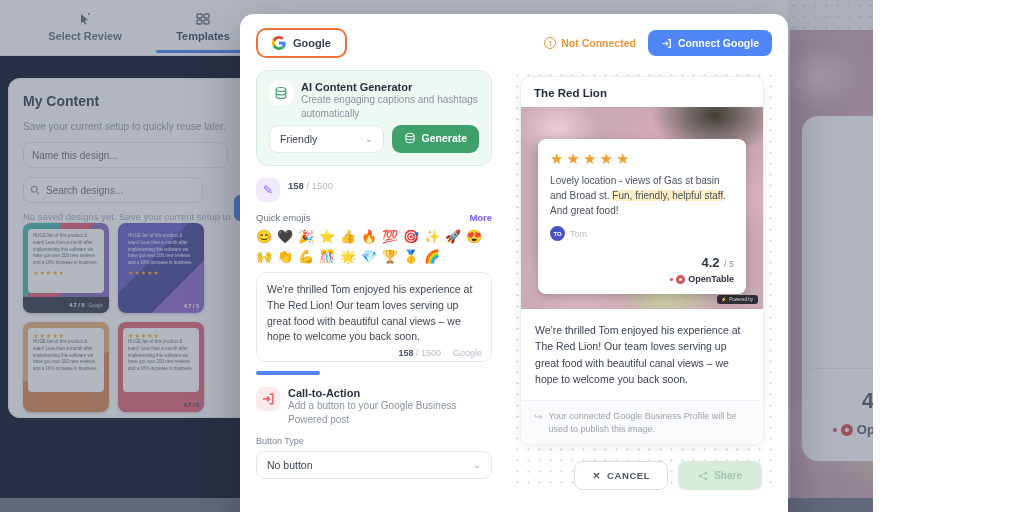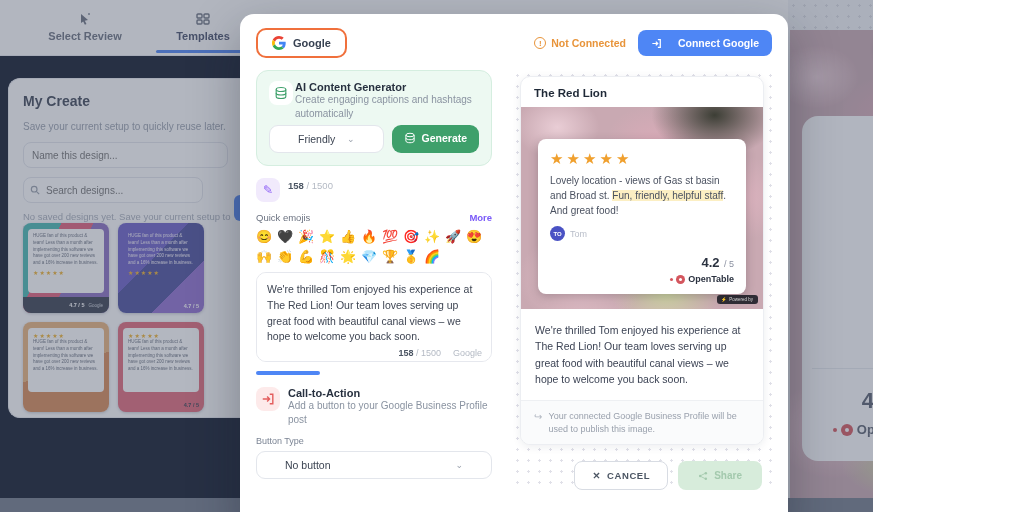--- a/index.html
+++ b/index.html
@@ -61,37 +61,37 @@
 
   .overlay{ position:absolute; inset:0; background:rgba(74,83,104,0.42); z-index:5;}
 
   
   .modal{ position:absolute; left:240px; top:14px; width:548px; height:520px; background:#ffffff; border-radius:14px; z-index:10; box-shadow:0 18px 50px rgba(20,25,40,.35); padding:14px 16px 0;}
   .modal-header{ display:flex; align-items:center; justify-content:space-between; }
   .google-chip{ display:flex; align-items:center; gap:7px; background:#fff; border:2px solid #f0703c; border-radius:10px; padding:6px 14px; font-size:11px; font-weight:bold; color:#374151; cursor:pointer;}
   .header-right{ display:flex; align-items:center; gap:12px;}
   .status{ display:flex; align-items:center; gap:5px; color:#e8943a; font-size:10.5px; font-weight:bold;}
   .alert-circle{ width:12px; height:12px; border:1.5px solid #e8943a; border-radius:50%; display:flex; align-items:center; justify-content:center; font-size:8px; font-weight:bold; color:#e8943a;}
-  .connect-btn{ display:flex; align-items:center; gap:16px; background:#4e86f5; color:#fff; border:none; border-radius:8px; padding:7px 13px; font-size:10.5px; font-weight:bold; cursor:pointer;}
+  .connect-btn{ display:flex; align-items:center; gap:6px; background:#4e86f5; color:#fff; border:none; border-radius:8px; padding:7px 13px; font-size:10.5px; font-weight:bold; cursor:pointer;}
   .connect-btn svg{ width:11px; height:11px; stroke:#fff;}
 
   .modal-body{ display:flex; margin-top:12px; }
   .col-left{ width:246px; padding-right:4px;}
   .col-right{ width:266px; margin-left:16px; background-image:radial-gradient(#e0e0e8 1px, transparent 1.2px); background-size:11px 11px; padding:6px 8px 0;}
 
   .ai-card{ background:#edf9f2; border:1px solid #d5eee0; border-radius:12px; padding:10px 12px 12px;}
-  .ai-head{ display:flex; gap:2px;}
+  .ai-head{ display:flex; gap:8px;}
   .icon-bubble{ width:24px; height:24px; border-radius:8px; display:flex; align-items:center; justify-content:center; flex:0 0 auto;}
   .ai-bubble{ background:#fff; color:#3ea06b;}
   .icon-bubble svg{ width:14px; height:14px;}
   .sec-title{ font-size:11px; font-weight:bold; color:#27303f;}
   .sec-sub{ font-size:10px; color:#8a93a1; margin-top:0; line-height:1.35;}
   .tone-label{ font-size:9px; color:#7b8494; margin-top:9px; display:block;}
   .tone-row{ display:flex; gap:8px; margin-top:5px;}
-  .fake-select{ flex:1; display:flex; align-items:center; justify-content:space-between; background:#fff; border:1px solid #e3e6ec; border-radius:9px; padding:7px 28px; font-size:10.5px; color:#3c4452; cursor:pointer;}
+  .fake-select{ flex:1; display:flex; align-items:center; justify-content:space-between; background:#fff; border:1px solid #e3e6ec; border-radius:9px; padding:7px 10px; font-size:10.5px; color:#3c4452; cursor:pointer;}
   .chev{ color:#9aa1ad; font-size:9px;}
   .generate-btn{ display:flex; gap:6px; background:#3ea06b; color:#fff; border:none; border-radius:9px; padding:7px 12px; font-size:10.5px; font-weight:bold; cursor:pointer;}
   .generate-btn svg{ width:12px; height:12px;}
 
   .section-head{ display:flex; gap:8px; margin-top:12px; align-items:flex-start;}
   .cap-bubble{ background:#f1eafc; color:#8b5cf6; font-size:12px;}
   .cta-bubble{ background:#fdeaea; color:#e35d5d;}
   .head-grow{ flex:1;}
   .counter{ font-size:9.5px; color:#b4bac4; white-space:nowrap; margin-top:2px;}
   .counter b{ color:#4b5563; font-weight:bold;}
@@ -157,21 +157,21 @@
           <rect x="2" y="3" width="5" height="4" rx="1"></rect>
           <rect x="9" y="3" width="5" height="4" rx="1"></rect>
           <rect x="2" y="9" width="5" height="4" rx="1"></rect>
           <rect x="9" y="9" width="5" height="4" rx="1"></rect>
         </svg>
       <span>Templates</span>
     </div>
   </div>
 
   <div class="bg-left-panel">
-    <div class="bg-h1">My Create</div>
+    <div class="bg-h1">My Content</div>
     <div class="bg-sub">Save your current setup to quickly reuse later.</div>
     <input class="bg-input" placeholder="Name this design..." style="">
     <div class="bg-save-sliver"></div>
     <div class="bg-search-wrap" style="margin-top:9px;">
       <svg class="mag" viewBox="0 0 12 12" fill="none" stroke="#9aa1ad" stroke-width="1.4">
           <circle cx="5" cy="5" r="3.4"></circle>
           <path d="M7.6 7.6L11 11"></path>
         </svg>
       <input class="bg-input" style="margin-top: 0px;" placeholder="Search designs...">
     </div>
@@ -339,21 +339,21 @@
 
         <div class="section-head">
           <span class="icon-bubble cta-bubble">
             <svg viewBox="0 0 16 16" fill="none" stroke="currentColor" stroke-width="1.6">
                 <path d="M10 2.5h3.5v11H10"></path>
                 <path d="M2 8h7.5M7 5.2L9.8 8 7 10.8"></path>
               </svg>
           </span>
           <div class="head-grow">
             <div class="sec-title">Call-to-Action</div>
-            <div class="sec-sub">Add a button to your Google Business Profile post</div>
+            <div class="sec-sub">Add a button to your Google Business Powered post</div>
           </div>
         </div>
         <span class="bt-label">Button Type</span>
         <div class="fake-select bt-select">
           <span>No button</span>
           <span class="chev">⌄</span>
         </div>
       </div>
 
       <div class="col-right">

